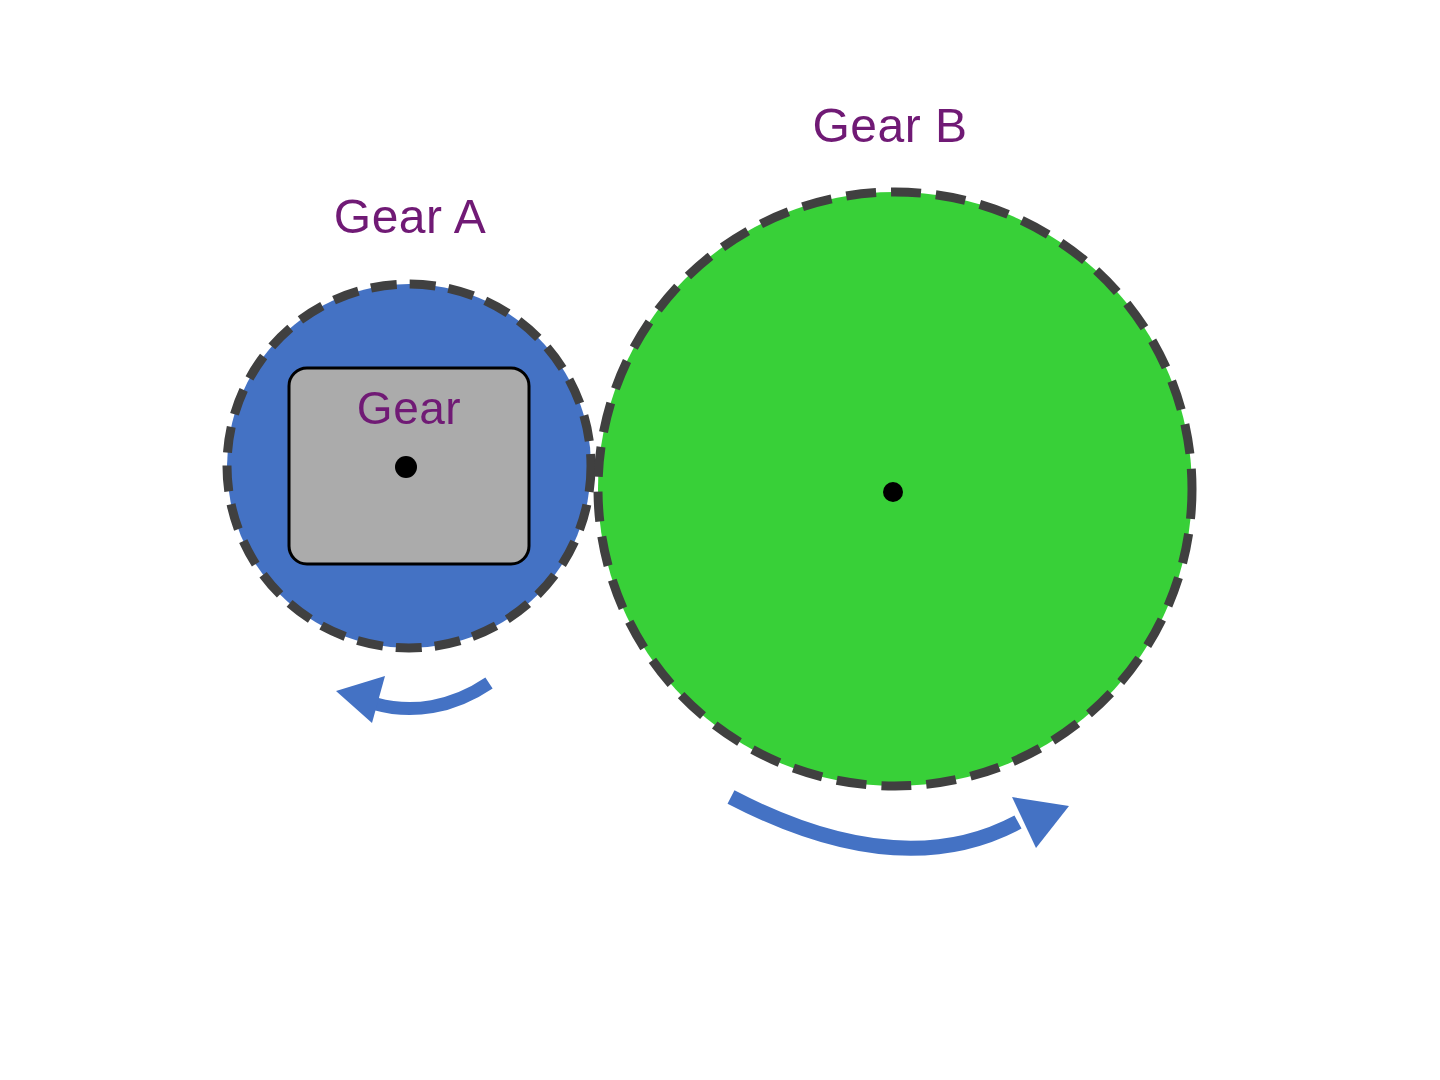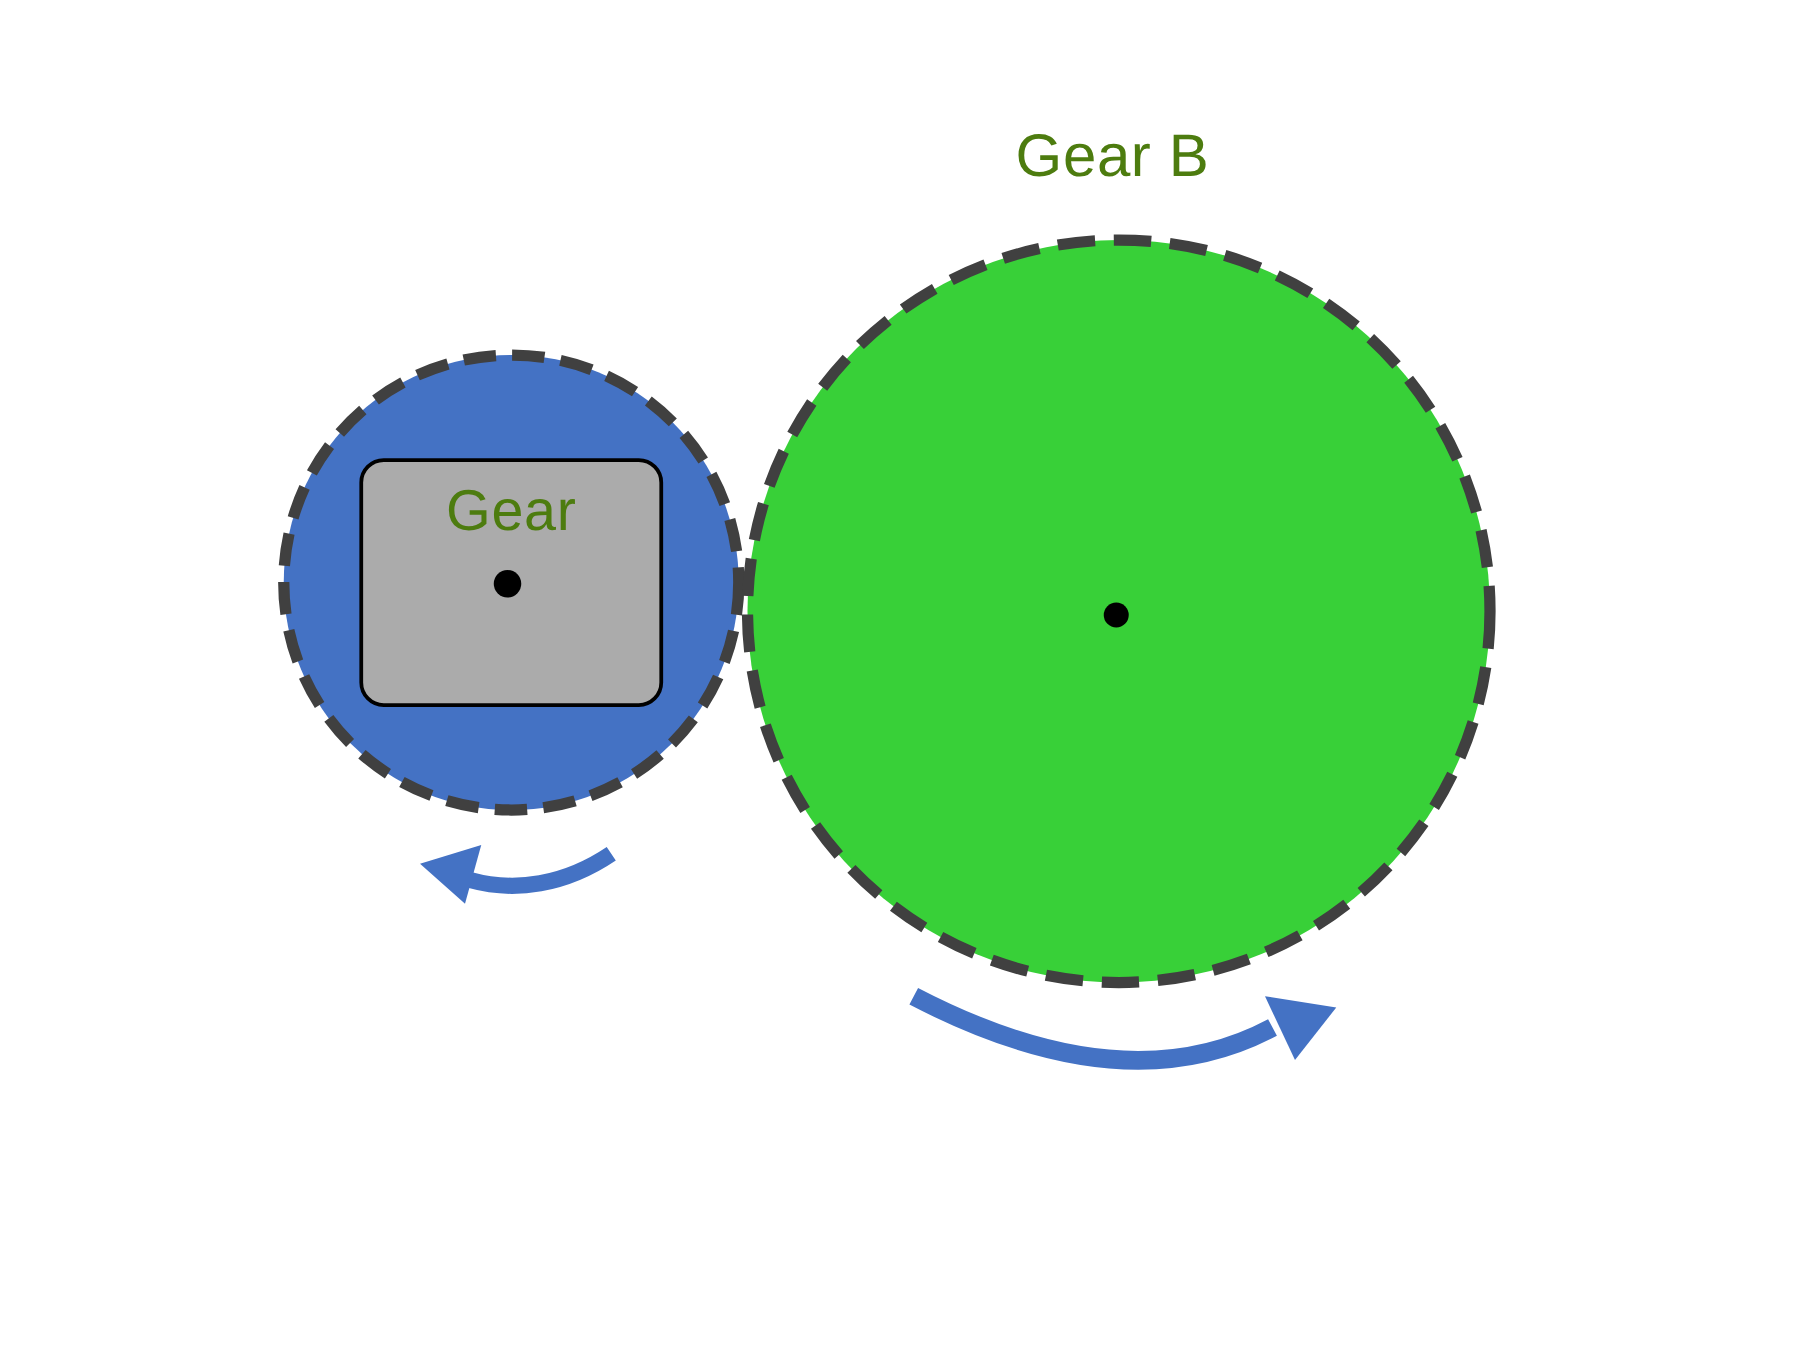--- a/index.html
+++ b/index.html
@@ -18,21 +18,21 @@
   svg.diagram {
     position: absolute;
     left: 0;
     top: 0;
     width: 1440px;
     height: 1080px;
   }
   .label {
     position: absolute;
     transform: translate(-50%, -50%);
-    color: #4d7c0f;
+    color: #701a75;
     font-size: 48px;
     font-weight: 400;
     letter-spacing: 0.5px;
     white-space: nowrap;
     line-height: 1;
   }
   .label-gear-a { left: 410px; top: 217px; }
   .label-gear-b { left: 890px; top: 126px; }
   .label-motor  { left: 409px; top: 408px; font-size: 46px; }
 </style>
@@ -59,18 +59,19 @@
       <path d="M 489 683 C 452 708 412 714 376 704" fill="none" stroke-width="13" stroke-linecap="butt" stroke="#4472C4"></path>
       <polygon points="336,691 385,676 372,723" fill="#4472C4"></polygon>
     </g>
 
     <g>
       <path d="M 731 797 Q 900 885 1018 822" fill="none" stroke-width="15" stroke-linecap="butt" stroke="#4472C4"></path>
       <polygon points="1069,806 1012,797 1036,848" fill="#4472C4"></polygon>
     </g>
   </svg>
 
+  <div class="label label-gear-a">Gear A</div>
 
   <div class="label label-gear-b">Gear B</div>
 
   <div class="label label-motor">Gear</div>
 
 </div>
 
 </body></html>

